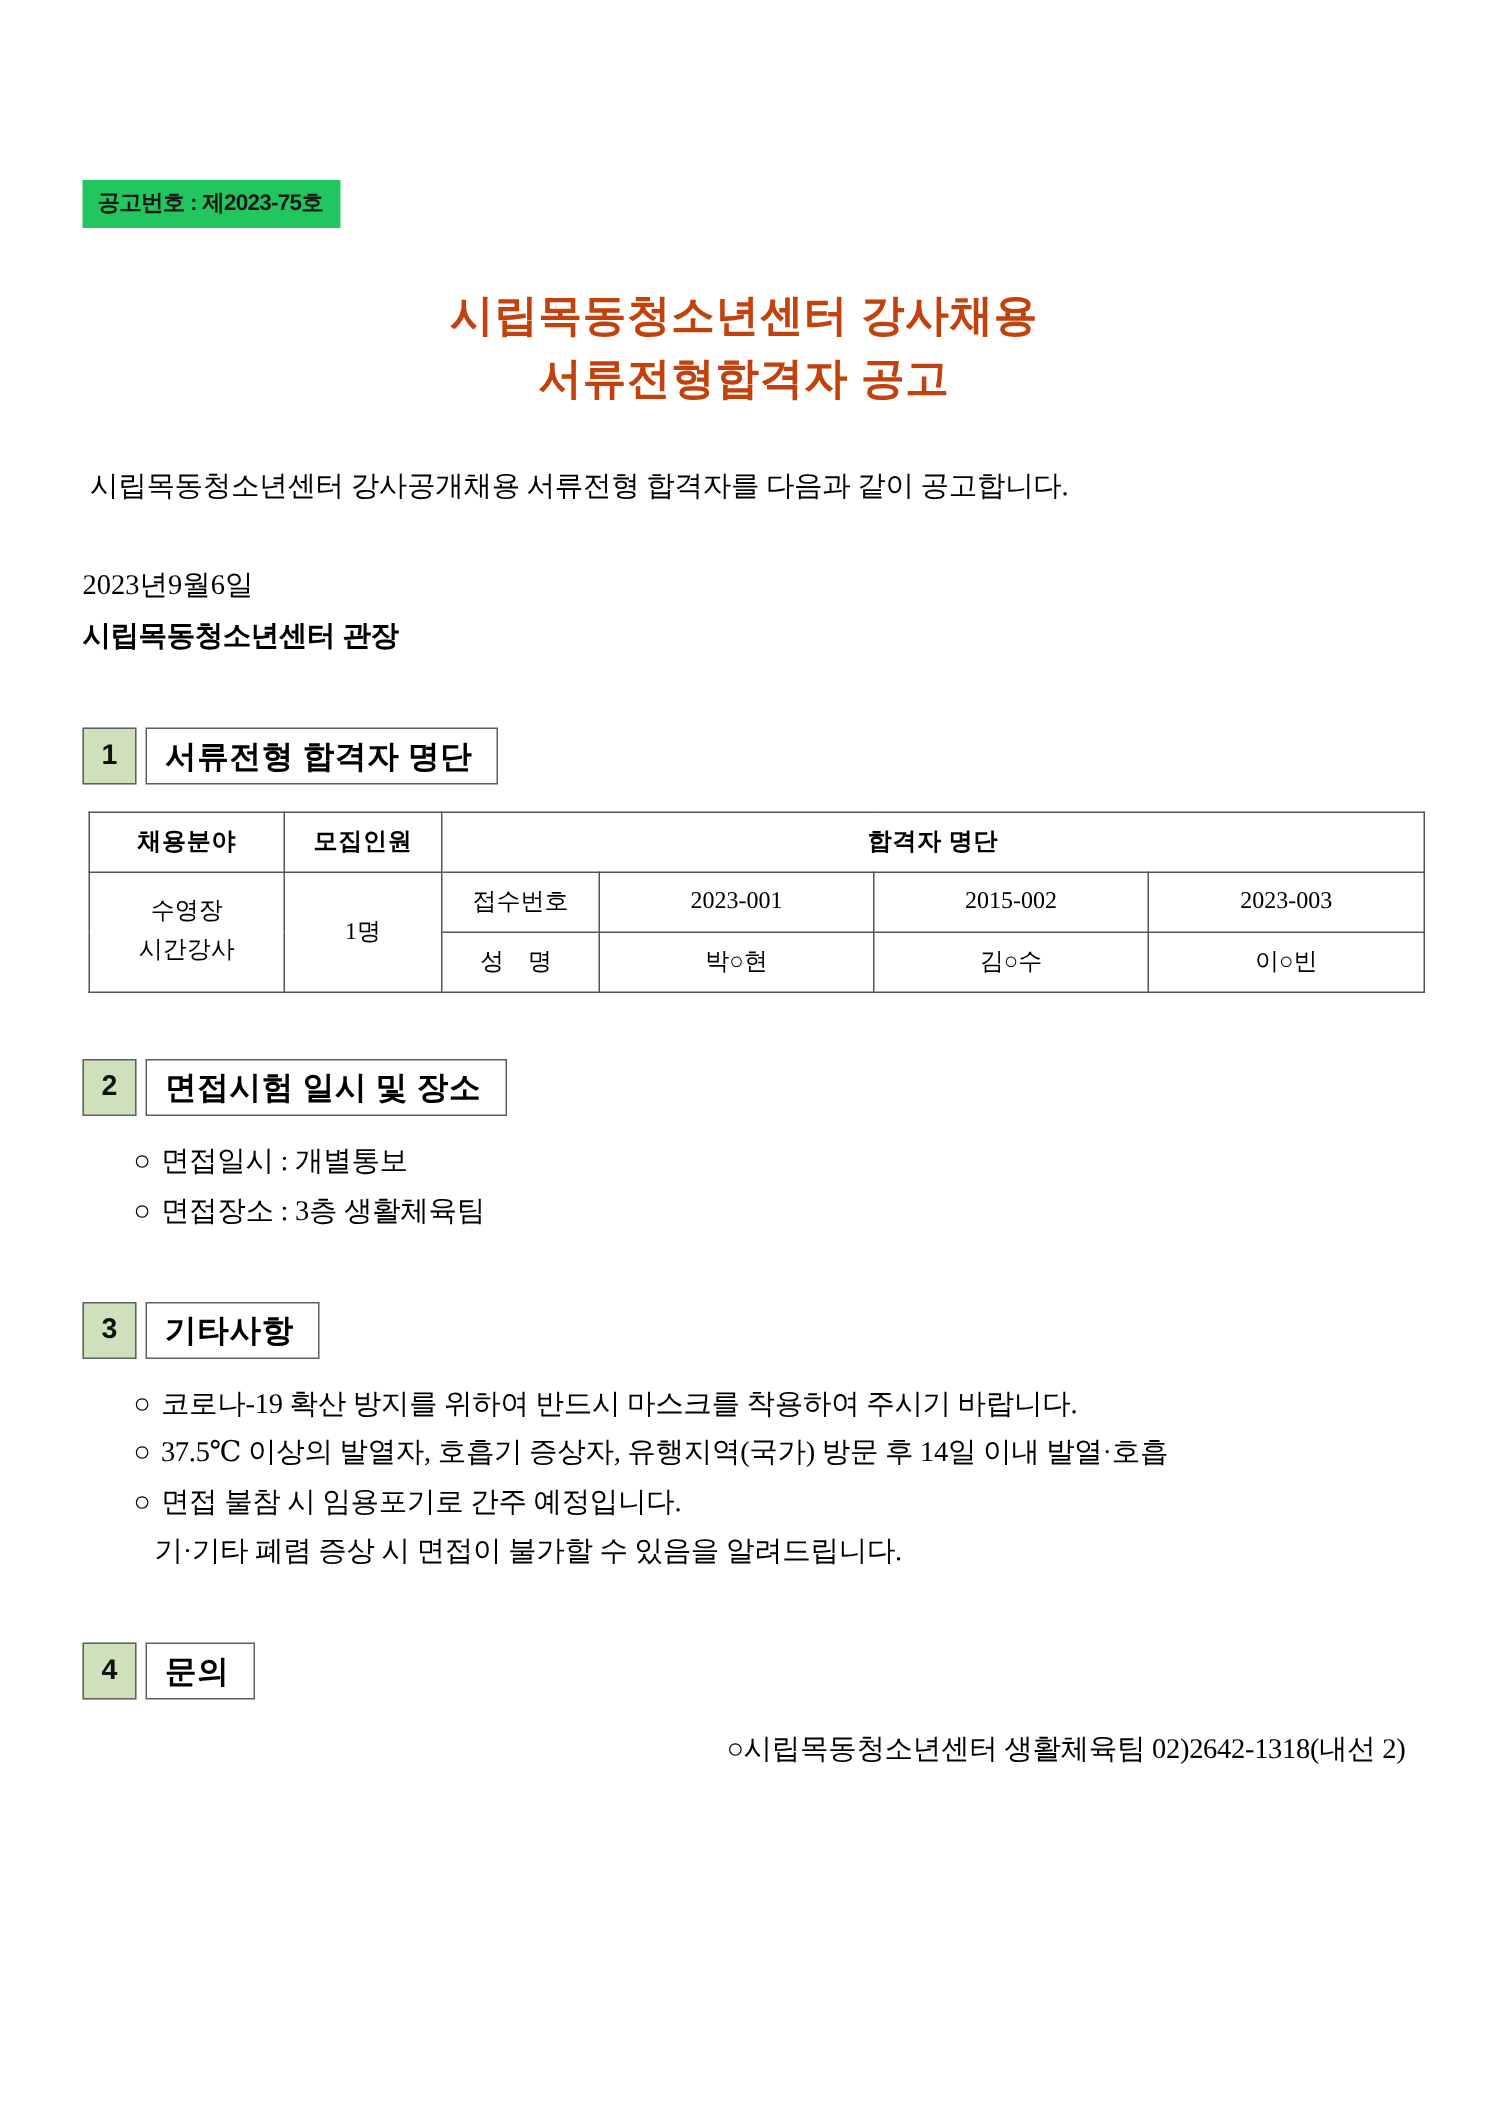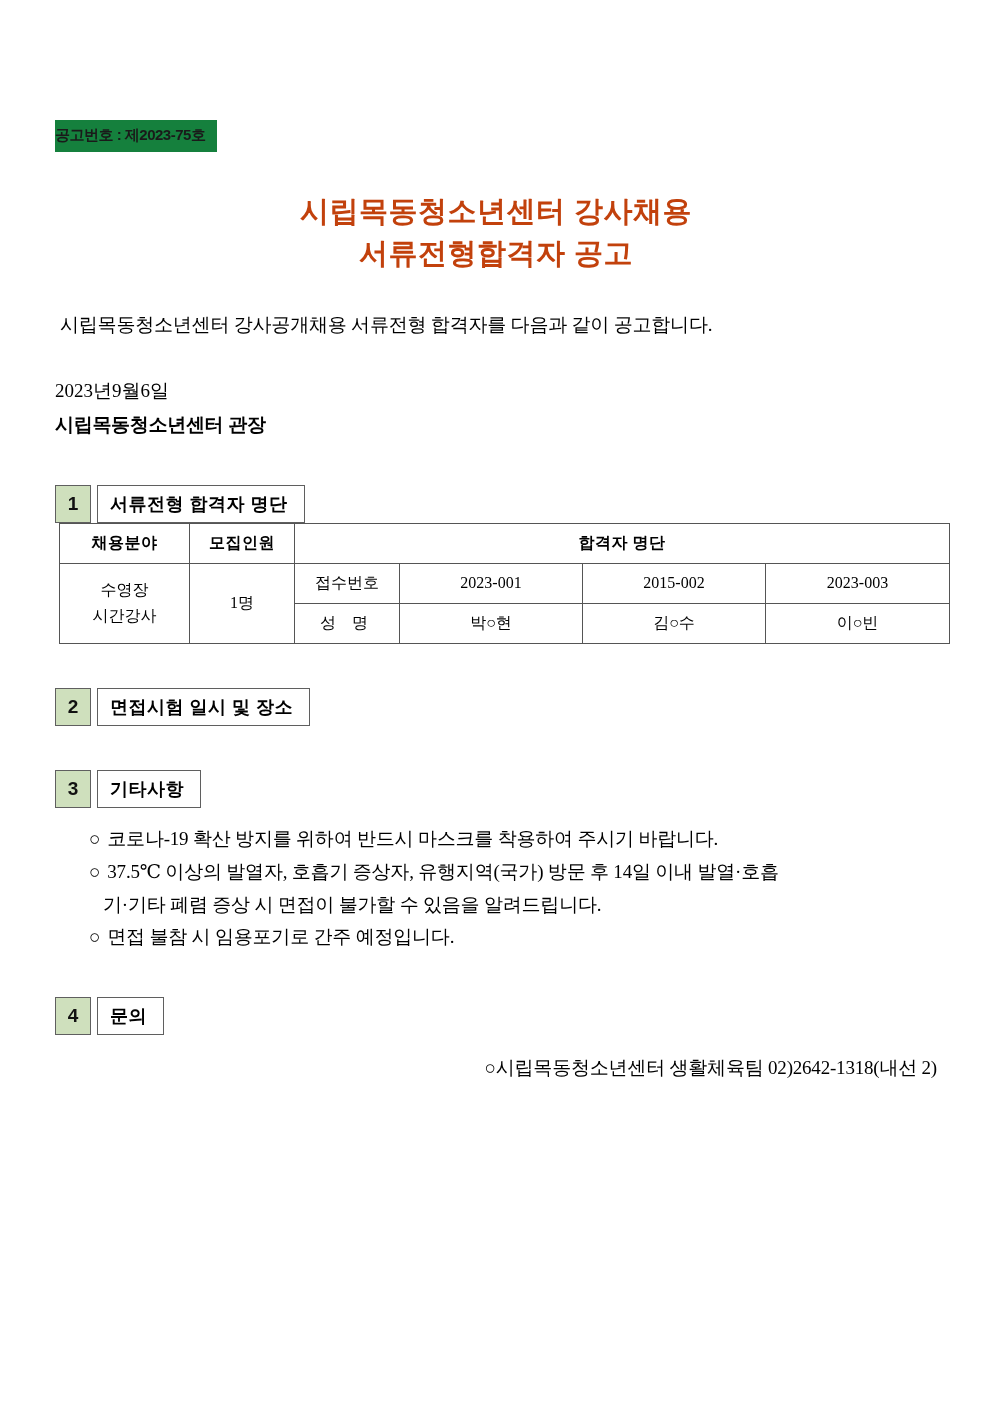--- a/index.html
+++ b/index.html
@@ -20,22 +20,22 @@
     width: 992px;
     height: 1403px;
     box-sizing: border-box;
     padding: 0 55px;
   }
   
   .notice-no {
     position: absolute;
     left: 55px;
     top: 120px;
-    background: #15803d;
-    padding: 6px 12px 7px 0;
+    background: #22c55e;
+    padding: 6px 12px 7px 10px;
     font-size: 15px;
     font-family: "Liberation Sans", sans-serif;
     font-weight: 700;
     letter-spacing: -0.5px;
     color: #1a1a1a;
   }
   
   .doc-title {
     margin: 0;
     padding-top: 190px;
@@ -92,32 +92,33 @@
     color: #111;
   }
   .sec-title-box {
     border: 1px solid #5f5f5f;
     border-left: none;
     margin-left: 6px;
     border-left: 1px solid #5f5f5f;
     display: flex;
     align-items: center;
     padding: 0 16px 0 12px;
-    font-size: 18px;
-    font-weight: bold;
-    font-family: Liberation Sans, sans-serif;
+    font-size: 21px;
+    font-weight: bold;
+    font-family: Liberation Serif, serif;
     letter-spacing: 0.5px;
     white-space: nowrap;
     text-align: right;
   }
 
   
   table.list-table {
     border-collapse: collapse;
     width: 890px;
+    margin-top: 18px;
     margin-left: 4px;
     table-layout: fixed;
   }
   table.list-table th,
   table.list-table td {
     border: 1px solid #555;
     font-size: 16px;
     text-align: center;
     padding: 9px 4px;
     font-family: "Liberation Serif", serif;
@@ -219,32 +220,36 @@
       </tr>
     </tbody>
       </table>
   </div>
 
   <div class="section">
     <div class="sec-head">
       <div class="sec-num">2</div>
       <div class="sec-title-box">면접시험 일시 및 장소</div>
     </div>
+    <ul class="bullets">
+      <li><span class="mk">○</span><span>면접일시 :  개별통보</span></li>
+      <li><span class="mk">○</span><span>면접장소 :  3층 생활체육팀</span></li>
+    </ul>
   </div>
 
   <div class="section">
     <div class="sec-head">
       <div class="sec-num">3</div>
       <div class="sec-title-box">기타사항</div>
     </div>
     <ul class="bullets">
       <li><span class="mk">○</span><span>코로나-19 확산 방지를 위하여 반드시 마스크를 착용하여 주시기 바랍니다.</span></li>
       <li><span class="mk">○</span><span>37.5℃ 이상의 발열자, 호흡기 증상자, 유행지역(국가) 방문 후 14일 이내 발열·호흡</span></li>
+      <li><span class="mk">○</span><span>면접 불참 시 임용포기로 간주 예정입니다.</span></li>
       <li><span class="indent-gap"></span><span>기·기타 폐렴 증상 시 면접이 불가할 수 있음을 알려드립니다.</span></li>
-      <li><span class="mk">○</span><span>면접 불참 시 임용포기로 간주 예정입니다.</span></li>
     </ul>
   </div>
 
   <div class="section">
     <div class="sec-head">
       <div class="sec-num">4</div>
       <div class="sec-title-box">문의</div>
     </div>
     <p class="contact-line">○시립목동청소년센터  생활체육팀 02)2642-1318(내선 2)</p>
   </div>

